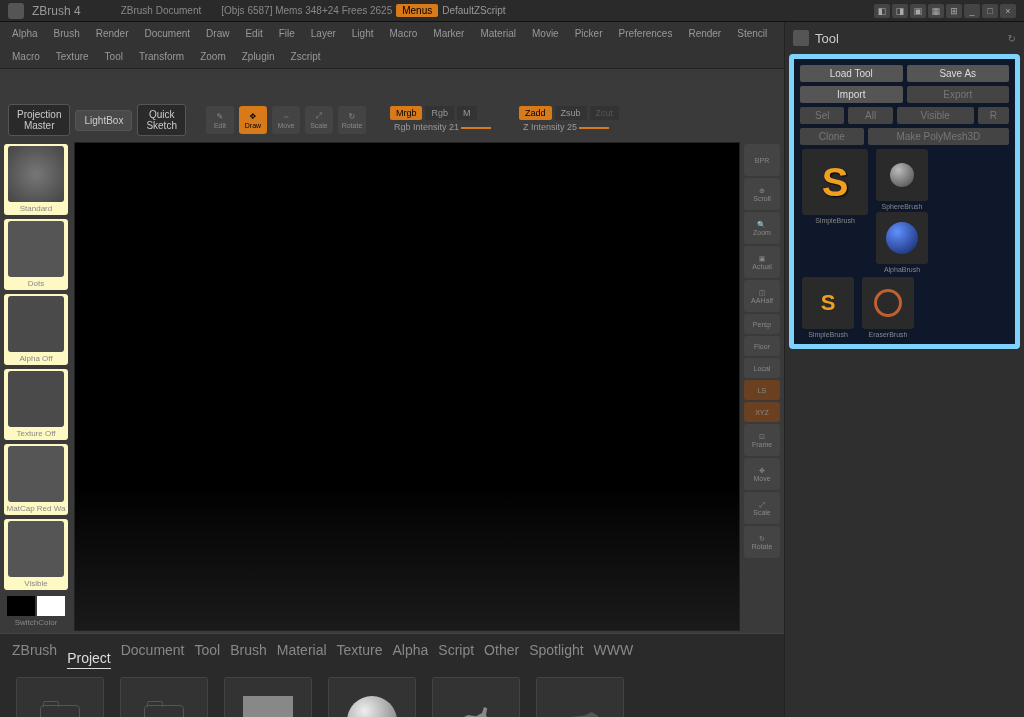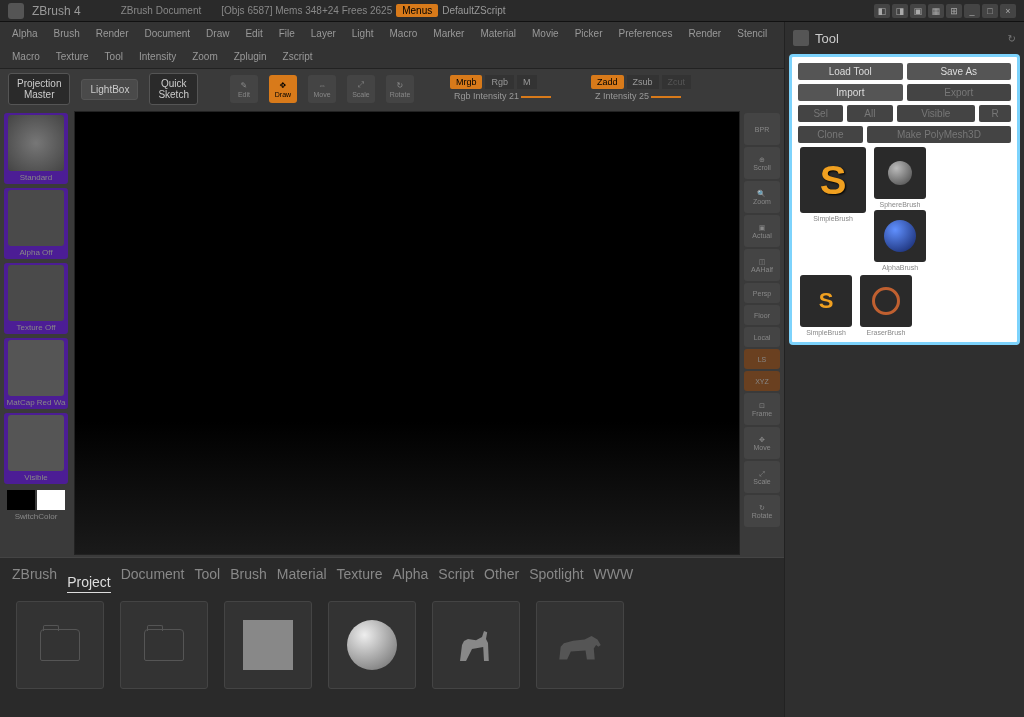--- a/index.html
+++ b/index.html
@@ -19,35 +19,35 @@
 
 .menubar { background: #333; padding: 4px 8px; display: flex; flex-wrap: wrap; gap: 8px; border-bottom: 1px solid #222; }
 .menubar .item { color: #999; font-size: 10px; padding: 2px 4px; cursor: pointer; }
 
 
 .main { display: flex; height: calc(100% - 22px); }
 .left-area { flex: 1; display: flex; flex-direction: column; background: #3a3a3a; }
 .right-area { width: 240px; background: #2f2f2f; border-left: 1px solid #222; padding: 4px; }
 
 
-.toolrow { display: flex; align-items: center; padding: 4px 8px; gap: 11px; background: #3a3a3a; }
+.toolrow { display: flex; align-items: center; padding: 4px 8px; gap: 5px; background: #3a3a3a; margin-top: 31px; }
 .btn-box { background: #4a4a4a; border: 1px solid #555; padding: 4px 8px; font-size: 10px; color: #ccc; border-radius: 3px; text-align: center; }
 .btn-box.dark { background: #2a2a2a; }
 .tool-icon { width: 28px; height: 28px; background: #444; border-radius: 3px; display: flex; align-items: center; justify-content: center; font-size: 8px; color: #888; flex-direction: column; }
 .tool-icon.active { background: #d87a1a; color: #000; }
 .tool-icon .lbl { font-size: 7px; margin-top: 1px; }
 .mode-label { font-size: 9px; padding: 2px 6px; background: #333; color: #999; }
 .mode-label.active { background: #d87a1a; color: #000; border-radius: 2px; }
 .intensity { font-size: 9px; color: #999; padding: 2px 4px; }
 .intensity .bar { display: inline-block; width: 30px; height: 2px; background: #d87a1a; vertical-align: middle; margin-left: 2px; }
 
 
 .workspace { flex: 1; display: flex; }
 .left-tray { width: 72px; background: #3a3a3a; padding: 4px; display: flex; flex-direction: column; gap: 4px; }
-.tray-item { width: 64px; background: #4c1d95; border-radius: 3px; display: flex; flex-direction: column; align-items: center; justify-content: center; padding: 2px; }
+.tray-item { width: 64px; background: #fef9c3; border-radius: 3px; display: flex; flex-direction: column; align-items: center; justify-content: center; padding: 2px; }
 .tray-item .thumb { width: 56px; height: 56px; background: #555; border-radius: 3px; }
 .tray-item .lbl { font-size: 8px; color: #888; margin-top: 2px; text-align: center; }
 .brush-thumb { background: radial-gradient(circle at 50% 70%, #888 2px, transparent 3px), radial-gradient(circle at 30% 60%, #888 2px, transparent 3px), radial-gradient(circle at 70% 60%, #888 2px, transparent 3px), radial-gradient(circle at 20% 45%, #888 2px, transparent 3px), radial-gradient(circle at 80% 45%, #888 2px, transparent 3px), #333; }
 .matcap-thumb { background: radial-gradient(circle at 35% 35%, #e89070, #a04030 60%, #501818); border-radius: 50%; }
 .color-picker { height: 56px; background: linear-gradient(to right, red, yellow, lime, cyan, blue, magenta, red), linear-gradient(to bottom, white, transparent, black); background-blend-mode: overlay; }
 .swatch-row { display: flex; gap: 2px; }
 .swatch { width: 28px; height: 20px; }
 
 .canvas { flex: 1; background: linear-gradient(to bottom, #000 0%, #000 70%, #1a1a1a 100%); border: 1px solid #222; margin: 2px; }
 
@@ -61,21 +61,21 @@
 .lb-tab { font-size: 14px; color: #888; padding-bottom: 2px; }
 .lb-tab.active { color: #ddd; border-bottom: 1px solid #ddd; margin-top: 8px; }
 .lb-items { display: flex; gap: 8px; padding: 4px 8px; }
 .lb-item { width: 96px; display: flex; flex-direction: column; align-items: center; }
 .lb-thumb { width: 88px; height: 88px; background: #333; border: 1px solid #444; border-radius: 3px; display: flex; align-items: center; justify-content: center; }
 
 
 .panel-title { display: flex; align-items: center; gap: 6px; padding: 4px; }
 .panel-title .icon { width: 16px; height: 16px; background: #555; border-radius: 2px; }
 .panel-title .txt { font-size: 13px; color: #ccc; }
-.panel-box { background: #ffffff; border: 3px solid #7dd3fc; border-radius: 4px; padding: 6px; margin-top: 4px; }
+.panel-box { background: #0f172a; border: 5px solid #7dd3fc; border-radius: 4px; padding: 6px; margin-top: 4px; }
 .pb-row { display: flex; gap: 4px; margin-bottom: 4px; }
 .pb-btn { flex: 1; background: #555; padding: 3px 6px; font-size: 10px; color: #ddd; border-radius: 2px; text-align: center; }
 .pb-btn.dim { background: #444; color: #777; }
 .tool-thumb { width: 56px; display: flex; flex-direction: column; align-items: center; }
 .tool-thumb.big { width: 70px; }
 .tool-thumb .img { width: 52px; height: 52px; background: #2a2a2a; border-radius: 3px; display: flex; align-items: center; justify-content: center; }
 .tool-thumb.big .img { width: 66px; height: 66px; }
 .tool-thumb .tlbl { font-size: 7px; color: #888; margin-top: 2px; }
 .s-shape { font-size: 40px; color: #f0a020; font-weight: bold; text-shadow: 1px 1px 2px #000; }
 .sphere-blue { width: 32px; height: 32px; background: radial-gradient(circle at 35% 30%, #6090ff, #102060); border-radius: 50%; }
@@ -129,21 +129,21 @@
   <span class="item">Marker</span>
   <span class="item">Material</span>
   <span class="item">Movie</span>
   <span class="item">Picker</span>
   <span class="item">Preferences</span>
   <span class="item">Render</span>
   <span class="item">Stencil</span>
   <span class="item">Macro</span>
   <span class="item">Texture</span>
   <span class="item">Tool</span>
-  <span class="item">Intensity</span>
+  <span class="item">Transform</span>
   <span class="item">Zoom</span>
   <span class="item">Zplugin</span>
   <span class="item">Zscript</span>
 </div>
 
 <div class="toolrow">
   <div class="btn-box dark" style="white-space:pre;line-height:1.1">Projection
 Master</div>
   <div class="btn-box">LightBox</div>
   <div class="btn-box dark" style="white-space:pre;line-height:1.1">Quick
@@ -190,20 +190,24 @@
 </div>
 
 <div class="workspace">
 
   <div class="left-tray">
     <div class="tray-item">
             <div class="thumb" style="background:radial-gradient(circle,#777,#444)"></div>
             <div class="lbl">Standard</div>
           </div>
     <div class="tray-item">
+            <div class="thumb brush-thumb"></div>
+            <div class="lbl">Dots</div>
+          </div>
+    <div class="tray-item">
             <div class="thumb" style="background:#4a4a4a"></div>
             <div class="lbl">Alpha Off</div>
           </div>
     <div class="tray-item">
             <div class="thumb" style="background:#4a4a4a"></div>
             <div class="lbl">Texture Off</div>
           </div>
     <div class="tray-item">
             <div class="thumb matcap-thumb"></div>
             <div class="lbl">MatCap Red Wa</div>

